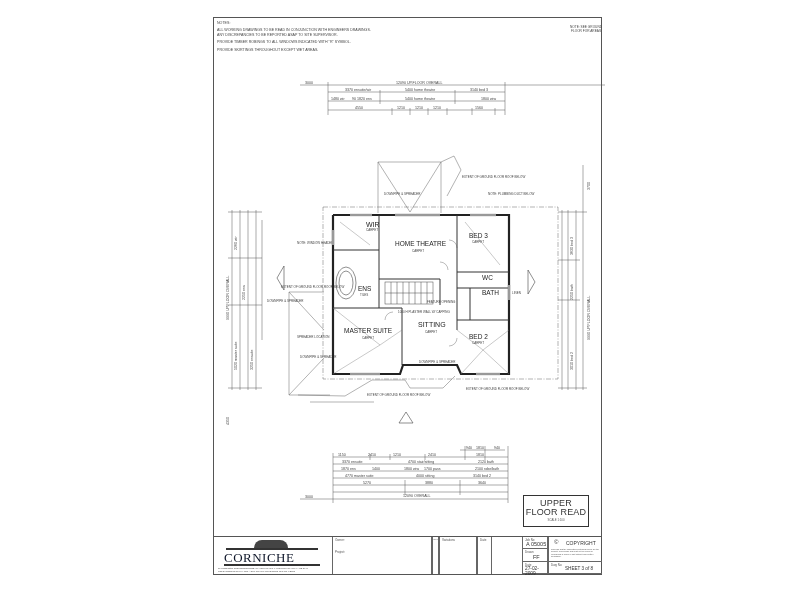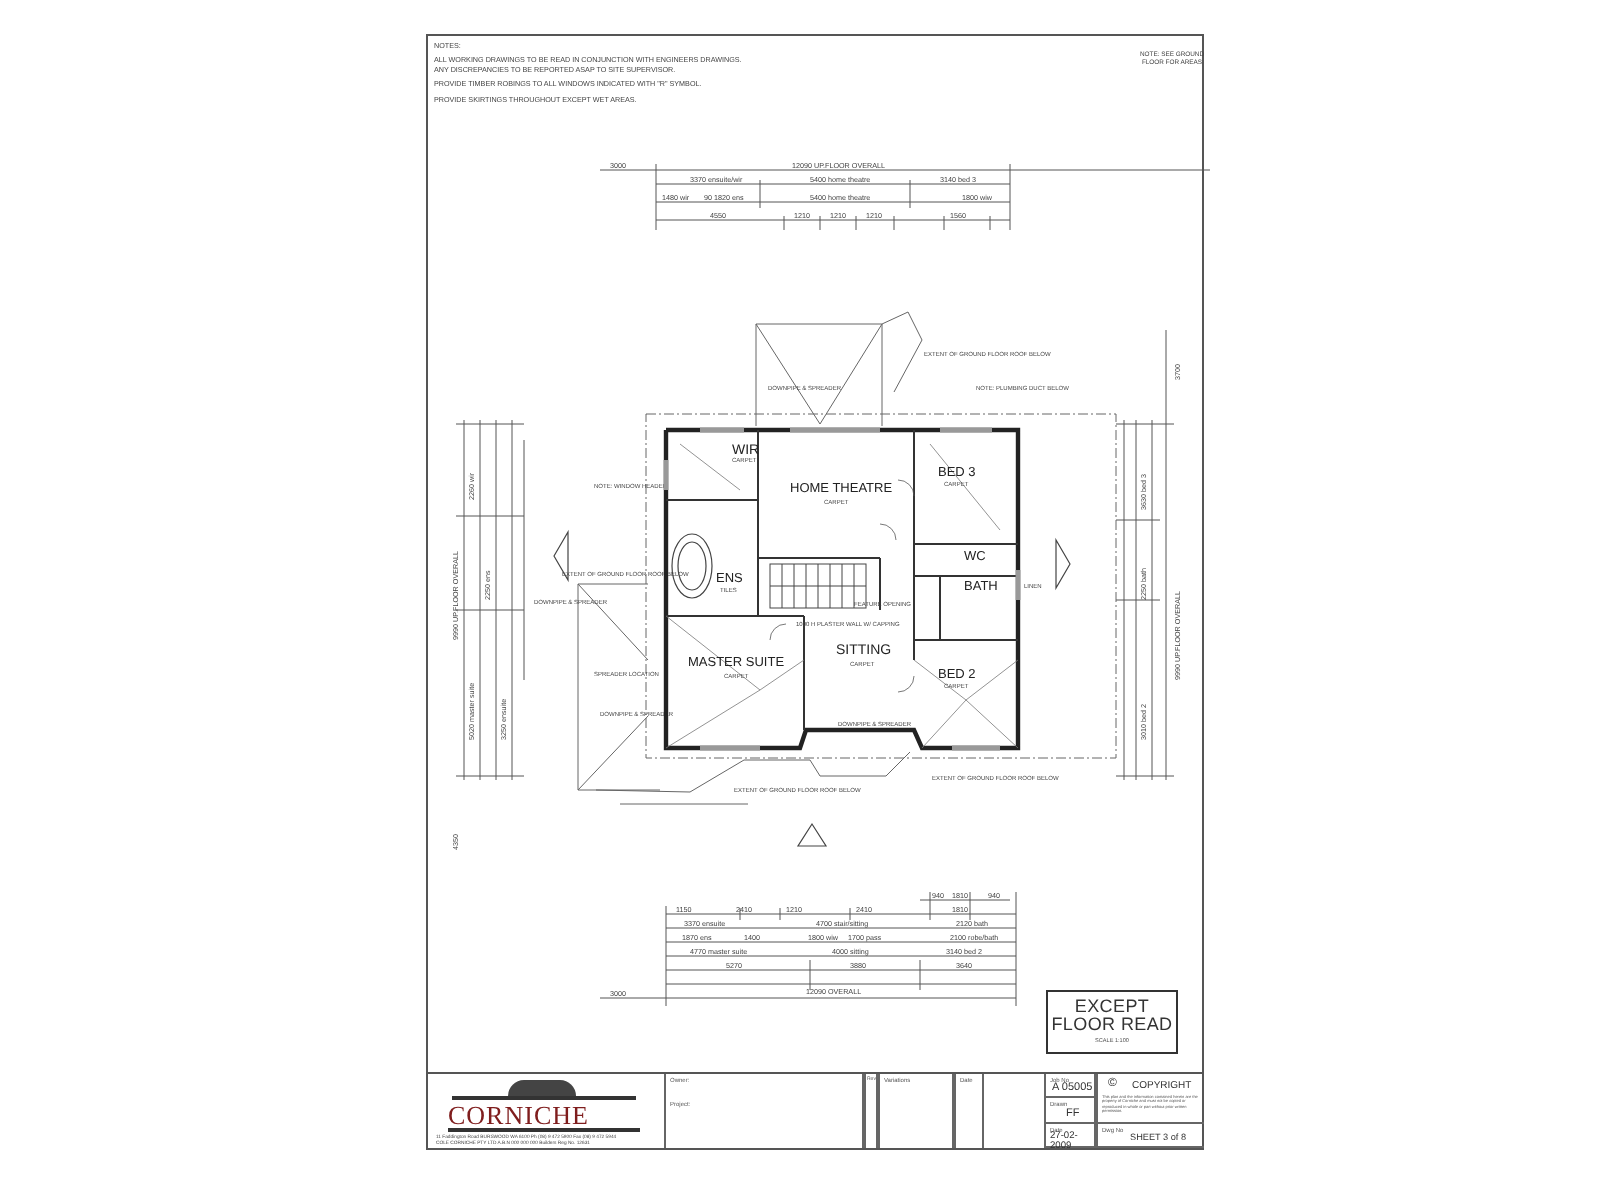--- a/index.html
+++ b/index.html
@@ -10,21 +10,21 @@
   .note-tr{position:absolute;left:566px;top:26px;width:40px;font-size:3.2px;line-height:3.8px;text-align:center;color:#444;}
   .plan{position:absolute;left:0;top:0;width:800px;height:600px;}
   .dimtxt{font-size:3.6px;fill:#444;font-family:"Liberation Sans",sans-serif;}
   .rm{font-family:"Liberation Sans",sans-serif;fill:#222;}
   .small{font-size:3px;fill:#444;font-family:"Liberation Sans",sans-serif;}
   .titlebox{position:absolute;left:523px;top:495px;width:66px;height:32px;border:1.5px solid #333;box-sizing:border-box;text-align:center;}
   .titlebox .t1{font-size:9px;line-height:9px;margin-top:3px;color:#333;letter-spacing:0.2px;}
   .titlebox .t2{font-size:2.8px;margin-top:1px;color:#555;}
   .tblock{position:absolute;left:213px;top:536px;width:389px;height:39px;border-top:1px solid #555;box-sizing:border-box;}
   .logo-cell{position:absolute;left:214px;top:537px;width:118px;height:37px;border-right:1px solid #555;}
-  .logo-word{position:absolute;left:10px;top:13px;font-family:"Liberation Serif",serif;font-size:13px;letter-spacing:0.5px;color:#7f1d1d;}
+  .logo-word{position:absolute;left:10px;top:13px;font-family:"Liberation Serif",serif;font-size:13px;letter-spacing:0.5px;color:#0f172a;}
   .logo-bars{position:absolute;left:10px;top:27px;width:96px;height:2px;background:#333;}
   .logo-bars2{position:absolute;left:12px;top:11px;width:92px;height:2px;background:#333;}
   .logo-top{position:absolute;left:40px;top:3px;width:34px;height:8px;background:#444;border-radius:12px 12px 0 0;}
   .addr{position:absolute;left:4px;top:30px;width:112px;font-size:2.4px;line-height:3px;color:#444;}
   .cell{position:absolute;border:1px solid #666;box-sizing:border-box;font-size:3px;color:#444;}
   .lbl{position:absolute;left:2px;top:1px;font-size:3px;color:#555;}
   .val{position:absolute;font-size:5.5px;color:#333;}
   .copy{position:absolute;font-size:6px;color:#333;}
   .fine{position:absolute;font-size:2px;line-height:2.4px;color:#555;}
 </style>
@@ -265,21 +265,21 @@
   <text class="dimtxt" x="416" y="477">4000 sitting</text>
   <text class="dimtxt" x="473" y="477">3140 bed 2</text>
   <text class="dimtxt" x="363" y="484">5270</text>
   <text class="dimtxt" x="425" y="484">3880</text>
   <text class="dimtxt" x="478" y="484">3640</text>
   <text class="dimtxt" x="403" y="497">12090 OVERALL</text>
   <text class="dimtxt" x="305" y="498">3000</text>
 </svg>
 
 <div class="titlebox">
-  <div class="t1">EXCEPT</div>
+  <div class="t1">UPPER</div>
   <div class="t1" style="margin-top:0">FLOOR READ</div>
   <div class="t2">SCALE 1:100</div>
 </div>
 
 <div class="tblock"></div>
 <div class="logo-cell">
   <div class="logo-top"></div>
   <div class="logo-bars2"></div>
   <div class="logo-word">CORNICHE</div>
   <div class="logo-bars"></div>

